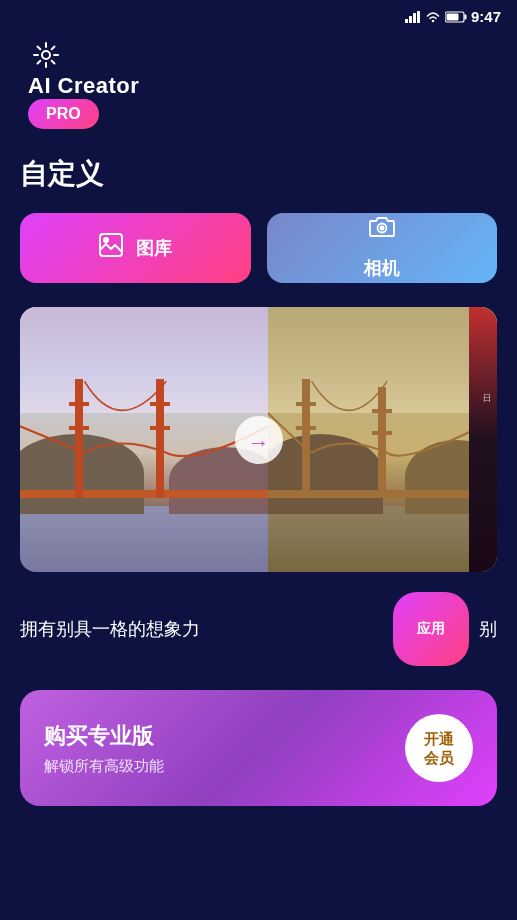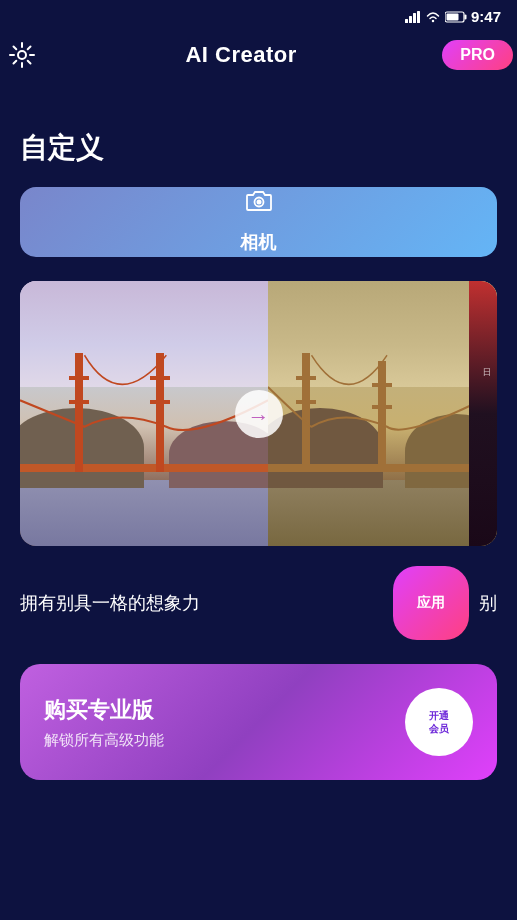--- a/index.html
+++ b/index.html
@@ -34,23 +34,24 @@
 
     .status-time {
       color: white;
       font-size: 15px;
       font-weight: 600;
     }
 
     
     .header {
       display: flex;
-      align-items: center;
+      align-items: flex-start;
       justify-content: space-between;
-      padding: 8px 4px 16px;
+      padding: 8px 28px 16px;
+      flex-direction: column;
     }
 
     .settings-icon {
       width: 36px;
       height: 36px;
       display: flex;
       align-items: center;
       justify-content: center;
       cursor: pointer;
     }
@@ -75,21 +76,20 @@
     
     .main-content {
       padding: 10px 20px;
     }
 
     .section-title {
       color: white;
       font-size: 28px;
       font-weight: 700;
       margin-bottom: 20px;
-      margin-top: 30px;
     }
 
     
     .action-buttons {
       display: flex;
       gap: 16px;
       margin-bottom: 24px;
     }
 
     .action-btn {
@@ -227,22 +227,22 @@
       border-radius: 50%;
       display: flex;
       flex-direction: column;
       align-items: center;
       justify-content: center;
       cursor: pointer;
       flex-shrink: 0;
     }
 
     .activate-text {
-      color: #6d28d9;
-      font-size: 10px;
+      color: #a16207;
+      font-size: 15px;
       font-weight: 700;
       text-align: center;
       line-height: 1.3;
     }
 
     
     .scene-wrapper {
       width: 100%;
       height: 100%;
       display: flex;
@@ -302,20 +302,30 @@
   </div>
   <span class="app-title">AI Creator</span>
   <div class="pro-badge">PRO</div>
 </div>
 
 <div class="main-content">
 
   <div class="section-title">自定义</div>
 
   <div class="action-buttons">
+    <button class="action-btn btn-gallery">
+      <span class="btn-icon">
+        <svg width="26" height="26" viewBox="0 0 26 26" fill="none">
+          <rect x="2" y="2" width="22" height="22" rx="3" stroke="white" stroke-width="2"></rect>
+          <circle cx="8" cy="8" r="3" fill="white"></circle>
+          <path d="M2 18 L8 12 L13 17 L17 13 L24 20" stroke="white" stroke-width="2" stroke-linejoin="round" fill="none"></path>
+        </svg>
+      </span>
+      <span>图库</span>
+    </button>
     <button class="action-btn btn-camera">
       <span class="btn-icon">
         <svg width="26" height="22" viewBox="0 0 26 22" fill="none">
           <path d="M9 2 L7 5 L2 5 C1.4 5 1 5.4 1 6 L1 19 C1 19.6 1.4 20 2 20 L24 20 C24.6 20 25 19.6 25 19 L25 6 C25 5.4 24.6 5 24 5 L19 5 L17 2 Z" stroke="white" stroke-width="1.8" fill="none"></path>
           <circle cx="13" cy="12" r="4.5" stroke="white" stroke-width="1.8" fill="none"></circle>
           <circle cx="13" cy="12" r="2.5" fill="white"></circle>
         </svg>
       </span>
       <span>相机</span>
     </button>

